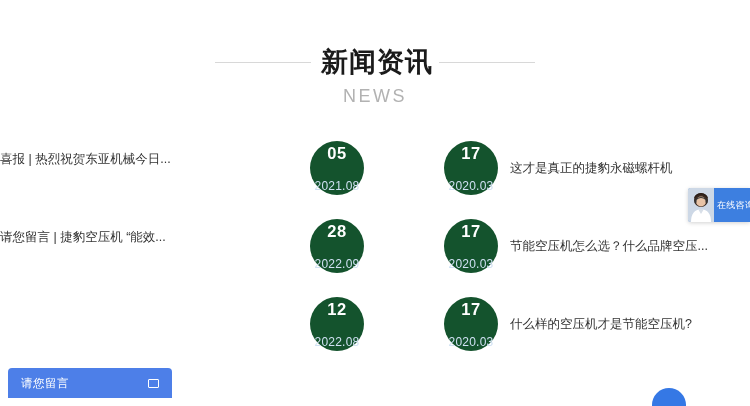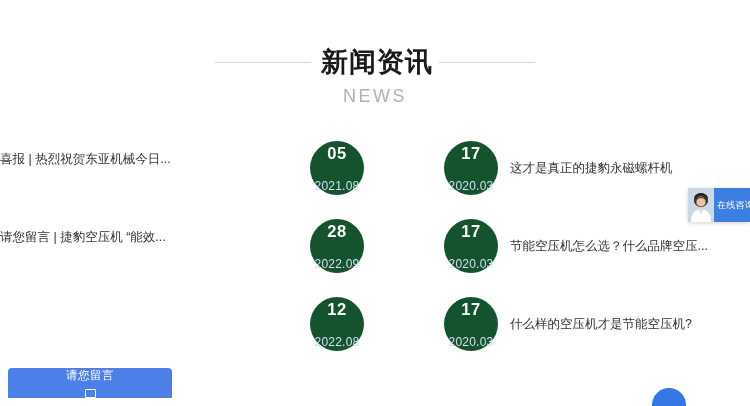--- a/index.html
+++ b/index.html
@@ -170,21 +170,20 @@
     width: 164px;
     height: 30px;
     background: #4d7fe8;
     border-radius: 4px 4px 0 0;
     display: flex;
     align-items: center;
     justify-content: space-between;
     padding: 0 13px;
     box-sizing: border-box;
     cursor: pointer;
-    flex-direction: column;
   }
   .message-label {
     font-size: 11.5px;
     color: #ffffff;
     letter-spacing: 0.5px;
   }
   .minimize-icon {
     width: 11px;
     height: 9px;
     border: 1.6px solid #ffffff;

